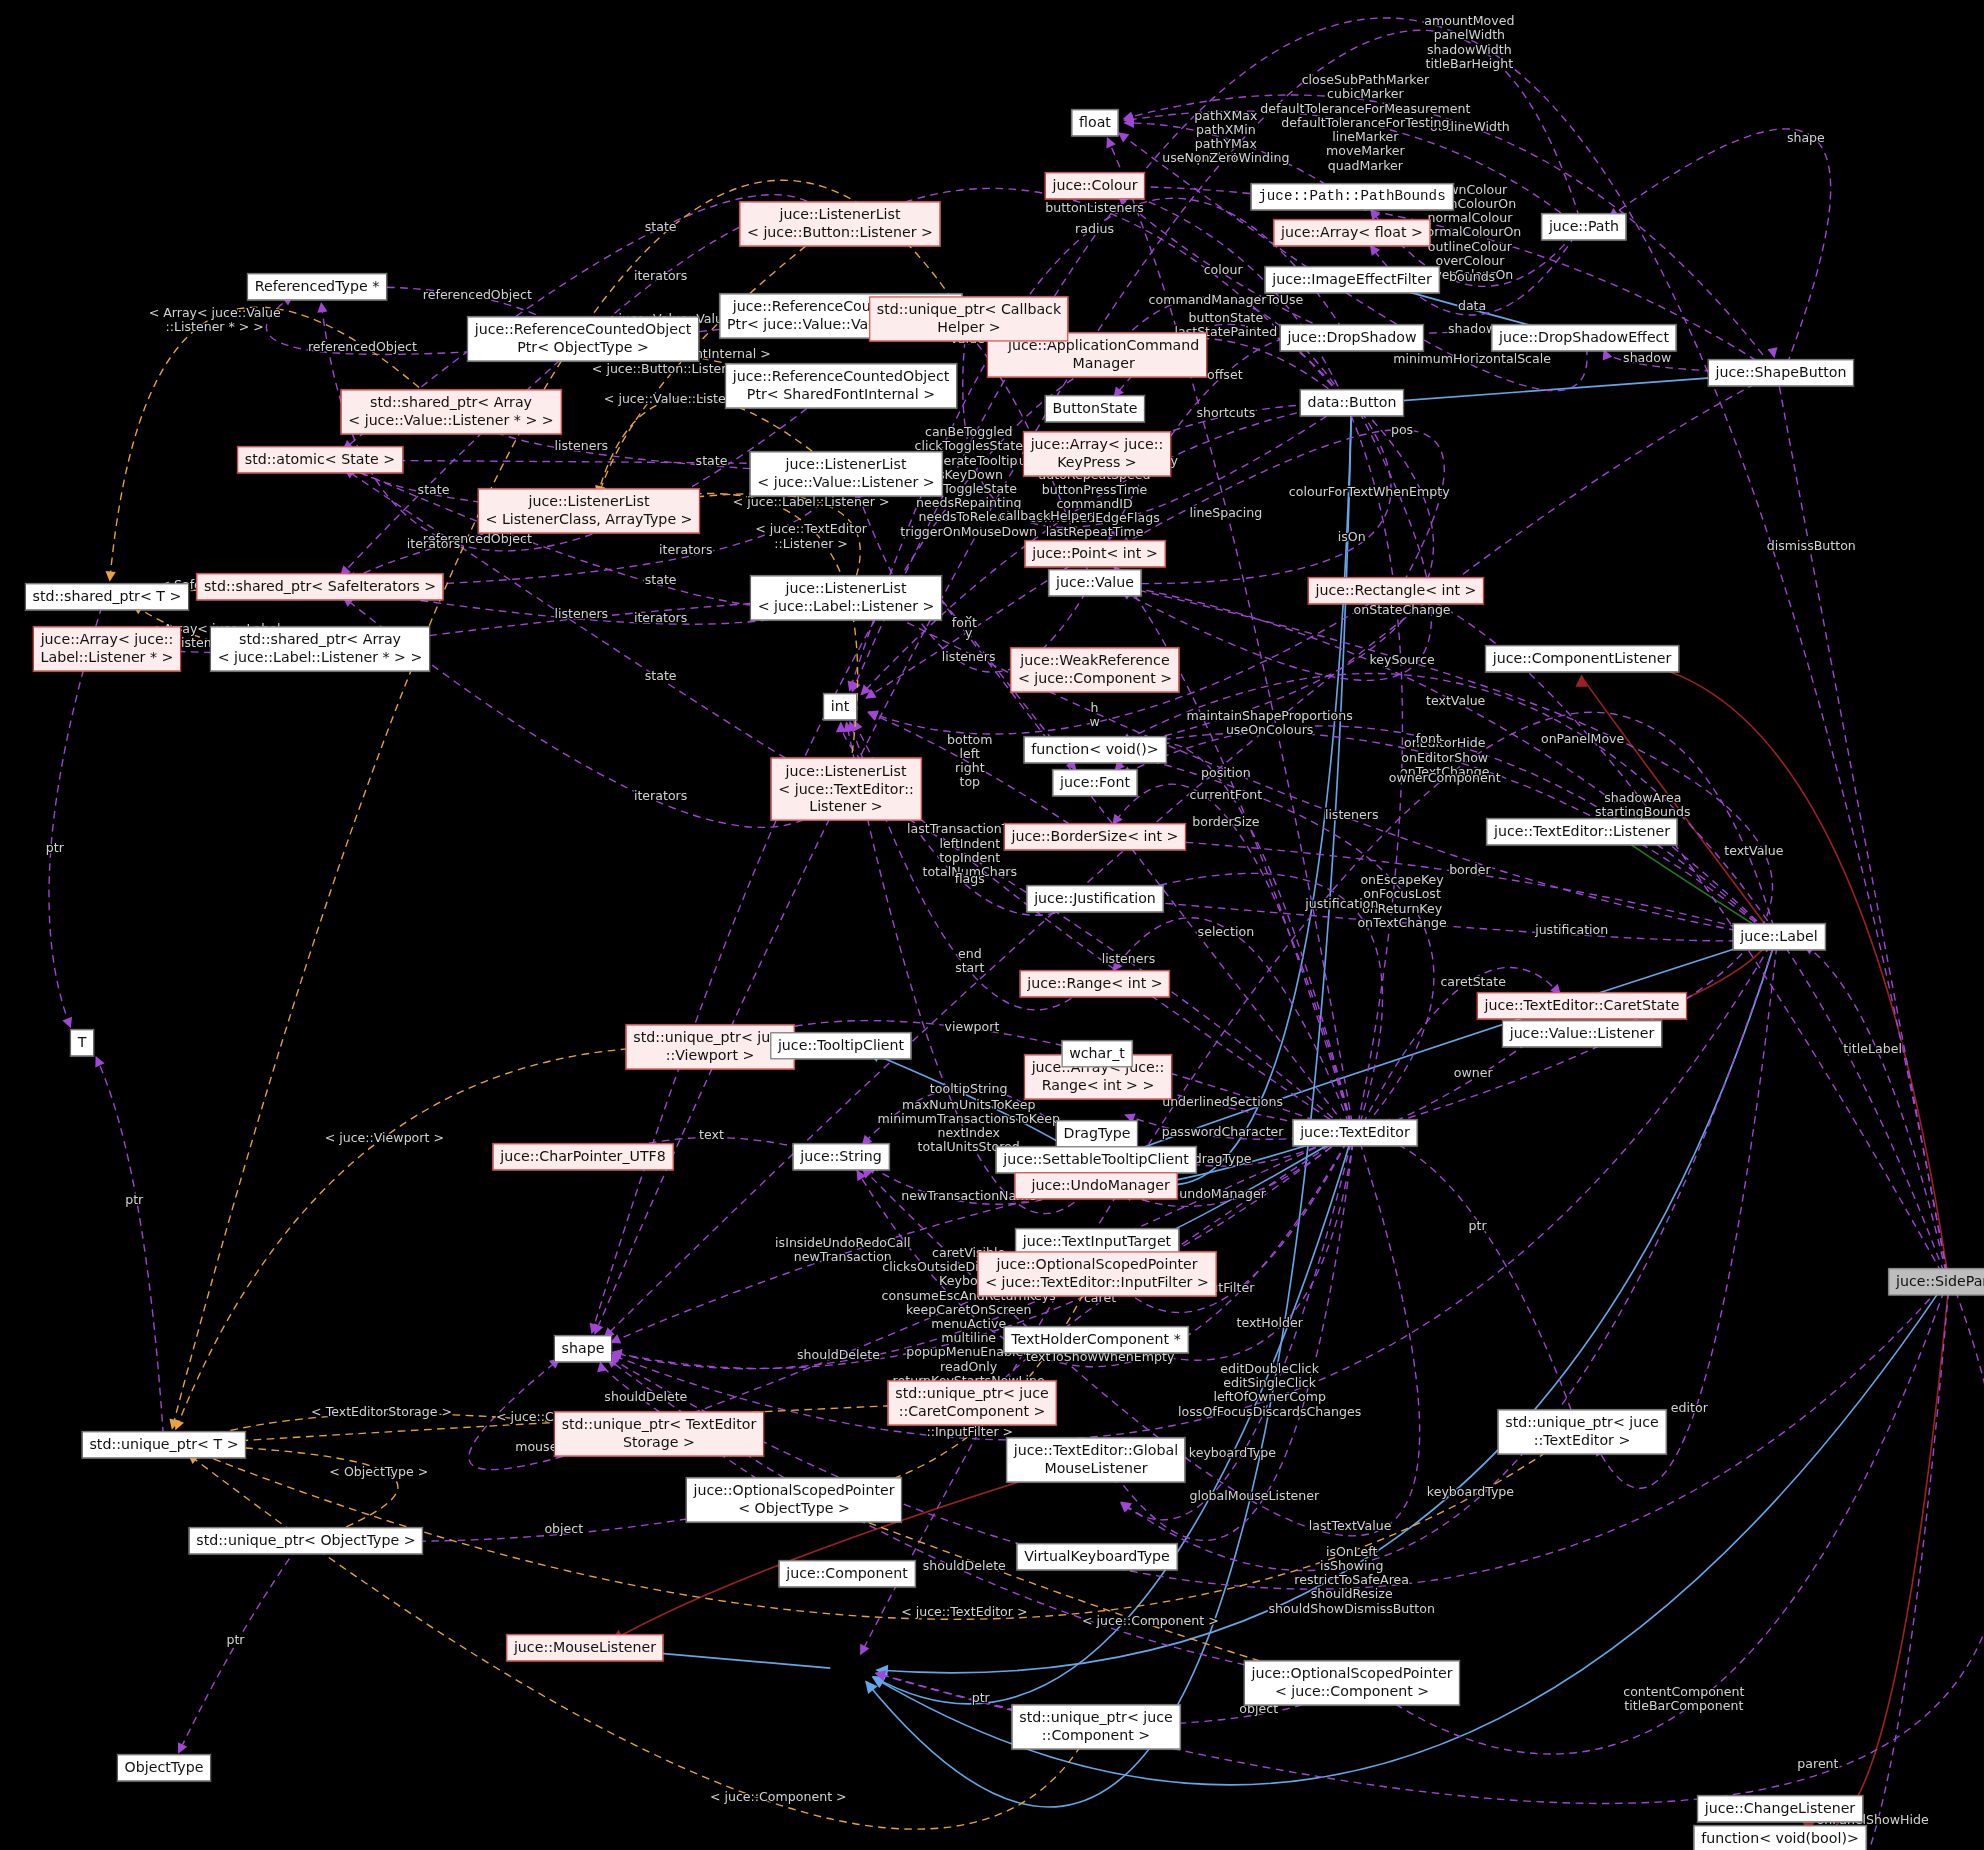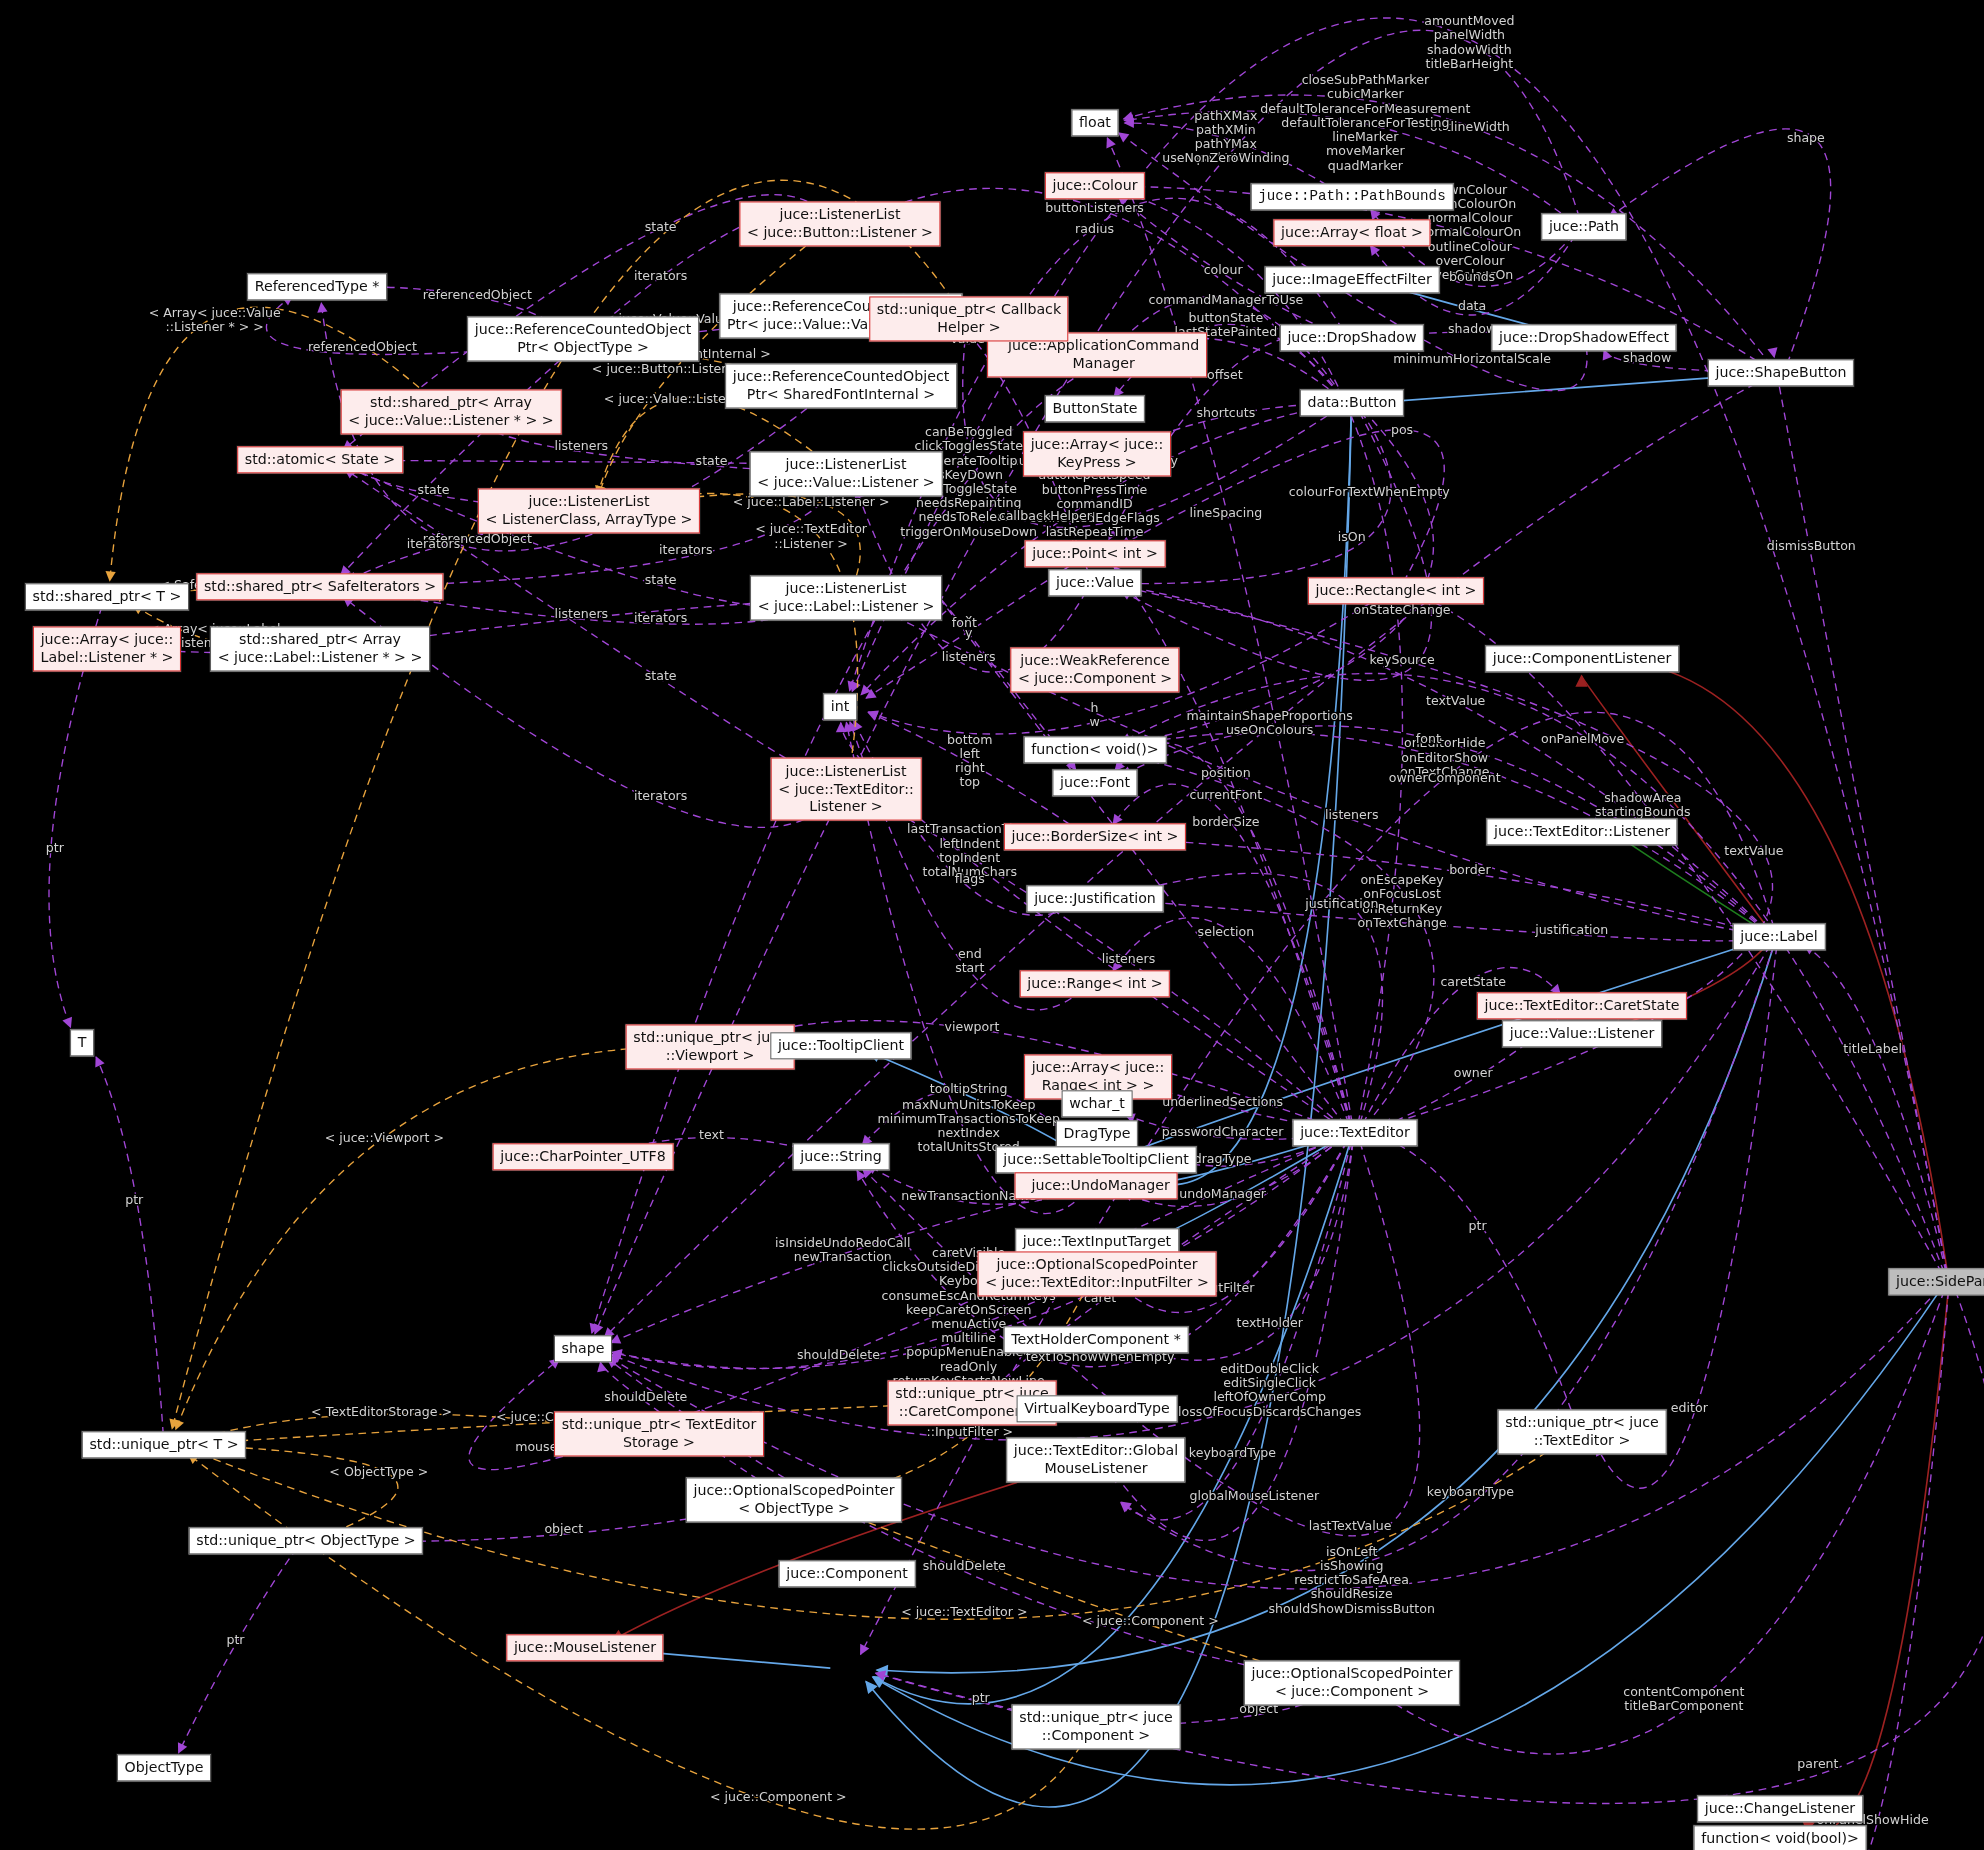--- a/index.html
+++ b/index.html
@@ -338,33 +338,33 @@
       <div class="node red" style="left: 1396px; top: 591px;">juce::Rectangle&lt; int &gt;</div>
       <div class="node red" style="left: 1095px; top: 670px;">juce::WeakReference
 &lt; juce::Component &gt;</div>
       <div class="node" style="left: 1095px; top: 750px;">function&lt; void()&gt;</div>
       <div class="node" style="left: 1095px; top: 783px;">juce::Font</div>
       <div class="node red" style="left: 1095px; top: 837px;">juce::BorderSize&lt; int &gt;</div>
       <div class="node" style="left: 1095px; top: 899px;">juce::Justification</div>
       <div class="node red" style="left: 1095px; top: 984px;">juce::Range&lt; int &gt;</div>
       <div class="node red" style="left: 1098px; top: 1077px;">juce::Array&lt; juce::
 Range&lt; int &gt; &gt;</div>
-      <div class="node" style="left: 1097px; top: 1104px;">wchar_t</div>
+      <div class="node" style="left: 1097px; top: 1054px;">wchar_t</div>
       <div class="node" style="left: 1097px; top: 1134px;">DragType</div>
       <div class="node" style="left: 1096px; top: 1160px;">juce::SettableTooltipClient</div>
       <div class="node red" style="left: 1096px; top: 1186px; padding-left: 16px;">juce::UndoManager</div>
       <div class="node" style="left: 1097px; top: 1242px;">juce::TextInputTarget</div>
       <div class="node red" style="left: 1097px; top: 1274px;">juce::OptionalScopedPointer
 &lt; juce::TextEditor::InputFilter &gt;</div>
       <div class="node" style="left: 1096px; top: 1340px;">TextHolderComponent *</div>
       <div class="node red" style="left: 972px; top: 1403px;">std::unique_ptr&lt; juce
 ::CaretComponent &gt;</div>
       <div class="node" style="left: 1096px; top: 1460px;">juce::TextEditor::Global
 MouseListener</div>
-      <div class="node" style="left: 1097px; top: 1409px;">VirtualKeyboardType</div>
+      <div class="node" style="left: 1097px; top: 1557px;">VirtualKeyboardType</div>
       <div class="node" style="left: 1355px; top: 1133px;">juce::TextEditor</div>
       <div class="node" style="left: 1582px; top: 659px;">juce::ComponentListener</div>
       <div class="node" style="left: 1582px; top: 832px;">juce::TextEditor::Listener</div>
       <div class="node red" style="left: 1582px; top: 1006px;">juce::TextEditor::CaretState</div>
       <div class="node" style="left: 1582px; top: 1034px;">juce::Value::Listener</div>
       <div class="node" style="left: 1779px; top: 937px;">juce::Label</div>
       <div class="node" style="left: 1582px; top: 1432px;">std::unique_ptr&lt; juce
 ::TextEditor &gt;</div>
       <div class="node main" style="left: 1950px; top: 1282px;">juce::SidePanel</div>
       <div class="node" style="left: 1780px; top: 1809px;">juce::ChangeListener</div>

